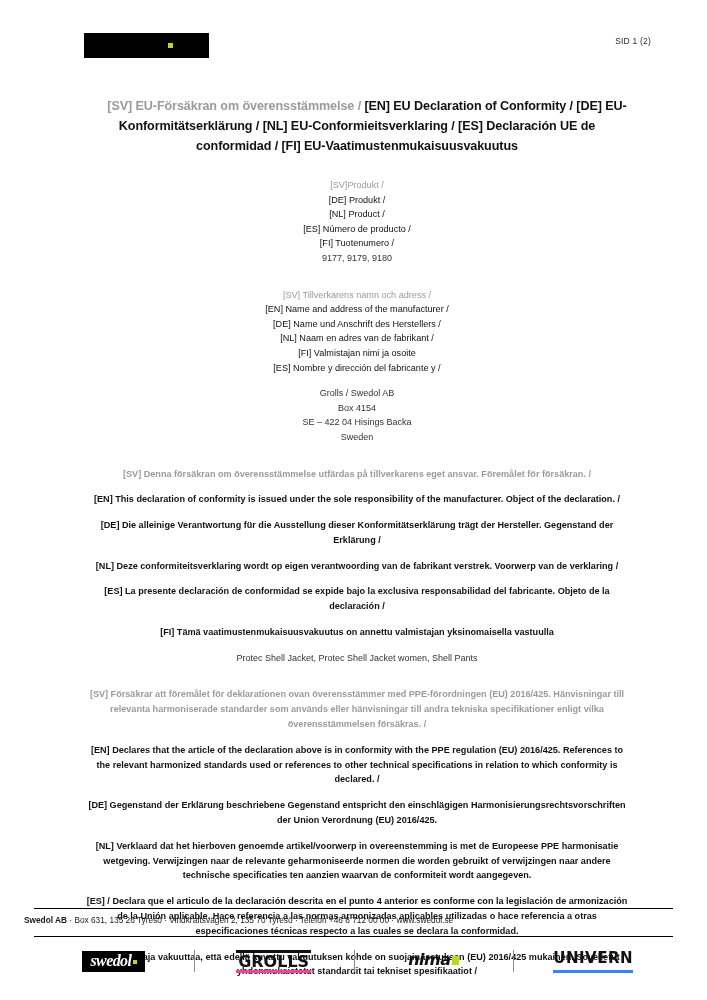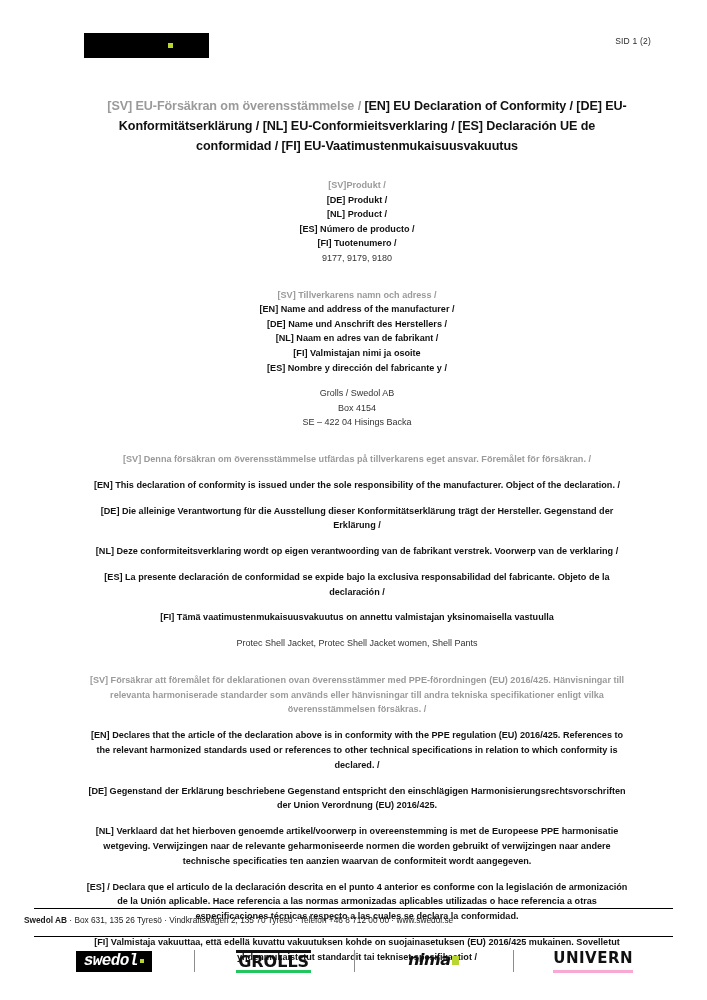--- a/index.html
+++ b/index.html
@@ -65,21 +65,21 @@
   h1.title .sv {
     color: #9a9a9a;
     margin-left: 20px;
   }
   .block {
     margin-top: 17px;
   }
   .line {
     font-size: 9.1px;
     line-height: 14.6px;
-    font-weight: bold;
+    font-weight: normal;
     color: #111;
   }
   .line.muted {
     color: #9a9a9a;
   }
   .plain {
     font-size: 9px;
     line-height: 14.6px;
     font-weight: normal;
     color: #333;
@@ -148,21 +148,21 @@
     background: #8d8d8d;
   }
   .brand-swedol {
     background: #000;
     color: #fff;
     font-size: 16px;
     font-weight: bold;
     font-style: italic;
     letter-spacing: -0.6px;
     padding: 1px 8px 2px 8px;
-    font-family: Liberation Mono, monospace;
+    font-family: Liberation Serif, serif;
     position: relative;
   }
   .brand-swedol .dot {
     display: inline-block;
     width: 4px;
     height: 4px;
     background: #b9d532;
     margin-left: 2px;
     vertical-align: 2px;
   }
@@ -170,37 +170,37 @@
     font-family: "DejaVu Sans", sans-serif;
     font-weight: bold;
     font-size: 16px;
     letter-spacing: 0px;
     color: #111;
     position: relative;
     padding-bottom: 3px;
   }
   .brand-grolls {
     border-top: 3px solid #111;
-    border-bottom: 3px solid #22c55e;
+    border-bottom: 3px solid #ec4899;
     padding: 0 2px;
     line-height: 17px;
   }
   .brand-nima {
     font-style: italic;
     letter-spacing: -0.5px;
   }
   .brand-nima .sq {
     display: inline-block;
     width: 7px;
     height: 9px;
     background: #b9d532;
     margin-left: 1px;
   }
   .brand-univern {
-    border-bottom: 3px solid #f9a8d4;
+    border-bottom: 3px solid #3b82f6;
     font-size: 15px;
     letter-spacing: 0.5px;
   }
 </style>
 </head>
 <body>
 
 <div class="page">
 
   <div class="page-num">SID 1 (2)</div>
@@ -225,20 +225,21 @@
     <div class="block gap-lg">
       <div class="line muted">[SV] Tillverkarens namn och adress /</div>
       <div class="line">[EN] Name and address of the manufacturer /</div>
       <div class="line">[DE] Name und Anschrift des Herstellers /</div>
       <div class="line">[NL] Naam en adres van de fabrikant /</div>
       <div class="line">[FI] Valmistajan nimi ja osoite</div>
       <div class="line">[ES] Nombre y dirección del fabricante y /</div>
       <div class="plain gap-sm">Grolls / Swedol AB</div>
       <div class="plain">Box 4154</div>
       <div class="plain">SE – 422 04 Hisings Backa</div>
+      <div class="plain">Sweden</div>
     </div>
 
     <div class="block gap-lg">
       <div class="para muted">[SV] Denna försäkran om överensstämmelse utfärdas på tillverkarens eget ansvar. Föremålet för försäkran. /</div>
       <div class="para gap-sm">[EN] This declaration of conformity is issued under the sole responsibility of the manufacturer. Object of the declaration. /</div>
       <div class="para gap-sm">[DE] Die alleinige Verantwortung für die Ausstellung dieser Konformitätserklärung trägt der Hersteller. Gegenstand der Erklärung /</div>
       <div class="para gap-sm">[NL] Deze conformiteitsverklaring wordt op eigen verantwoording van de fabrikant verstrek. Voorwerp van de verklaring /</div>
       <div class="para gap-sm">[ES] La presente declaración de conformidad se expide bajo la exclusiva responsabilidad del fabricante. Objeto de la declaración /</div>
       <div class="para gap-sm">[FI] Tämä vaatimustenmukaisuusvakuutus on annettu valmistajan yksinomaisella vastuulla</div>
       <div class="plain gap-sm">Protec Shell Jacket, Protec Shell Jacket women, Shell Pants</div>

